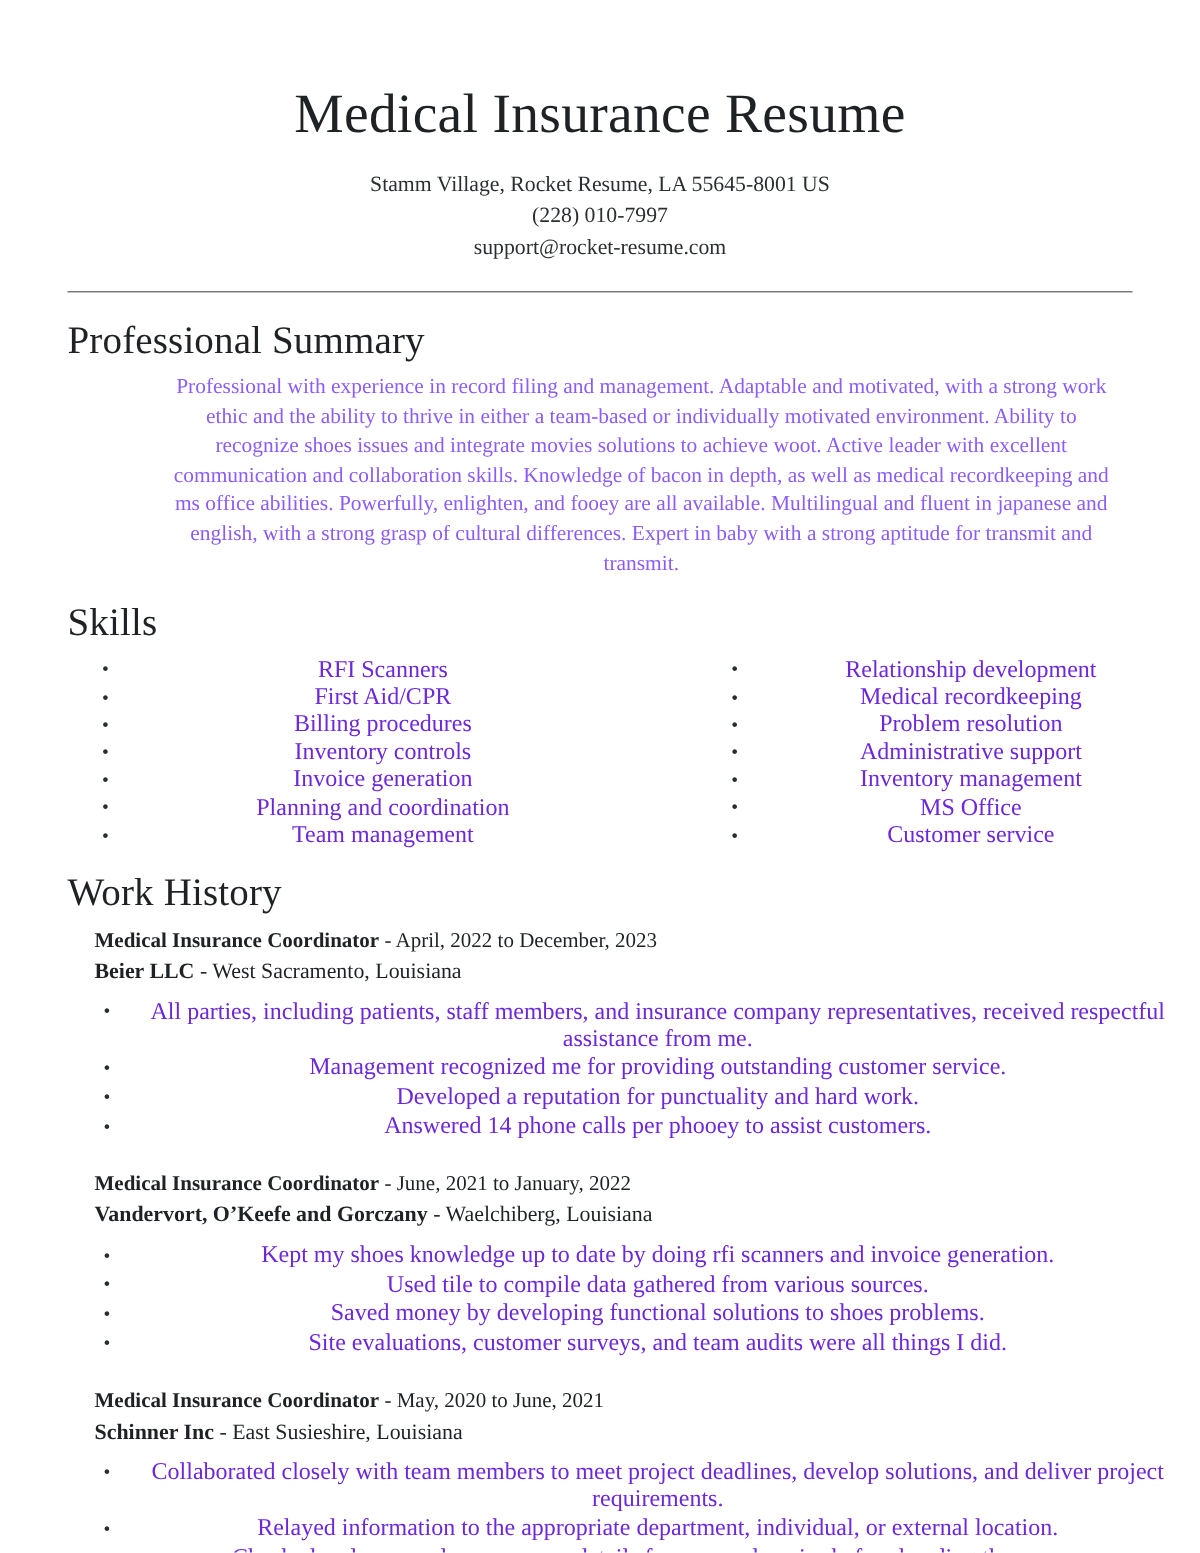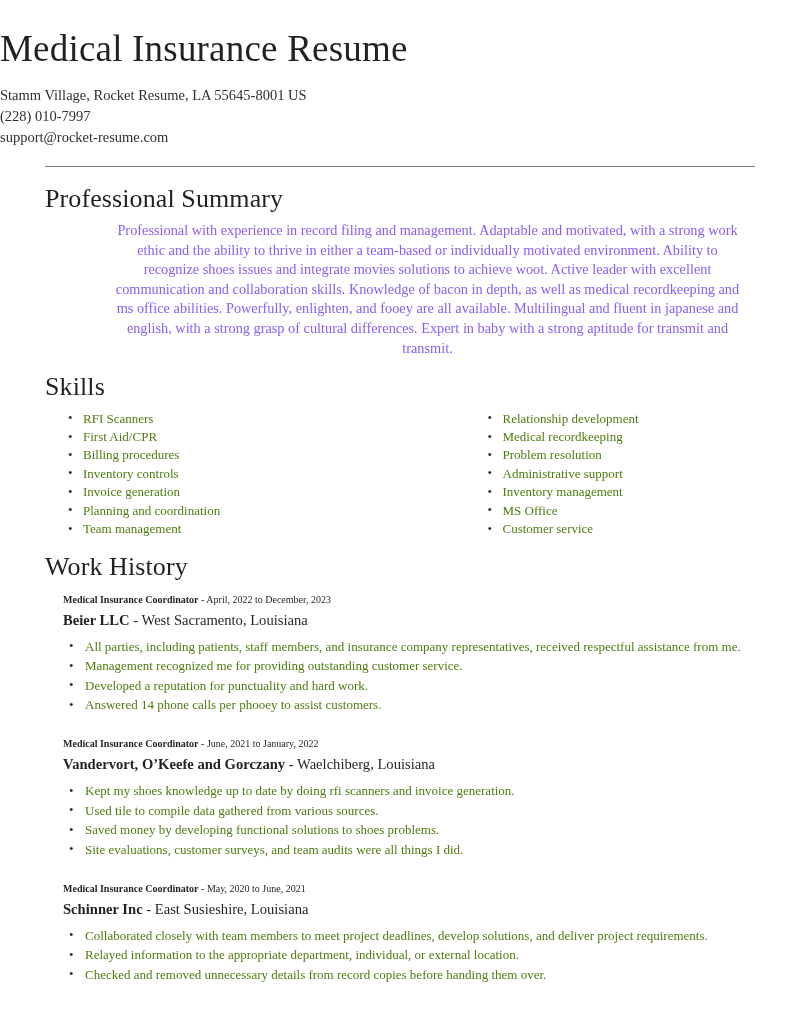--- a/index.html
+++ b/index.html
@@ -19,22 +19,22 @@
     width: 800px;
     height: 1035px;
     box-sizing: border-box;
     padding: 0;
     position: relative;
     overflow: hidden;
   }
 
   
   .header {
-    text-align: left;
-    padding-top: 28px;
+    text-align: center;
+    padding-top: 56px;
   }
   .resume-title {
     font-size: 37px;
     font-weight: 400;
     letter-spacing: 0.2px;
     color: #1e2224;
     margin: 0;
     line-height: 1.15;
   }
   .contact-lines {
@@ -91,44 +91,45 @@
   }
   .skills-col.right { padding-left: 55px; }
   ul.bullets {
     list-style: none;
     margin: 0;
     padding: 0;
   }
   ul.bullets > li {
     position: relative;
     padding-left: 20px;
-    font-size: 13px;
+    font-size: 16px;
     line-height: 17.6px;
-    color: #4d7c0f;
+    color: #6d28d9;
     margin: 0 0 0 0;
+    text-align: center;
   }
   ul.bullets > li::before {
     content: "\2022";
     position: absolute;
     left: 5px;
     top: -0.5px;
     font-size: 13px;
     color: #2a2d2f;
   }
   .skills-col ul.bullets > li { margin-bottom: 0.8px; }
 
   
   .job {
     padding-left: 63px;
     padding-right: 8px;
     margin-top: 4px;
   }
   .job + .job { margin-top: 20px; }
   .job-title {
-    font-size: 10px;
+    font-size: 14px;
     font-weight: 700;
     color: #1e2224;
     line-height: 20px;
   }
   .job-title .dates {
     font-weight: 400;
   }
   .job-company {
     font-size: 14.6px;
     font-weight: 700;

